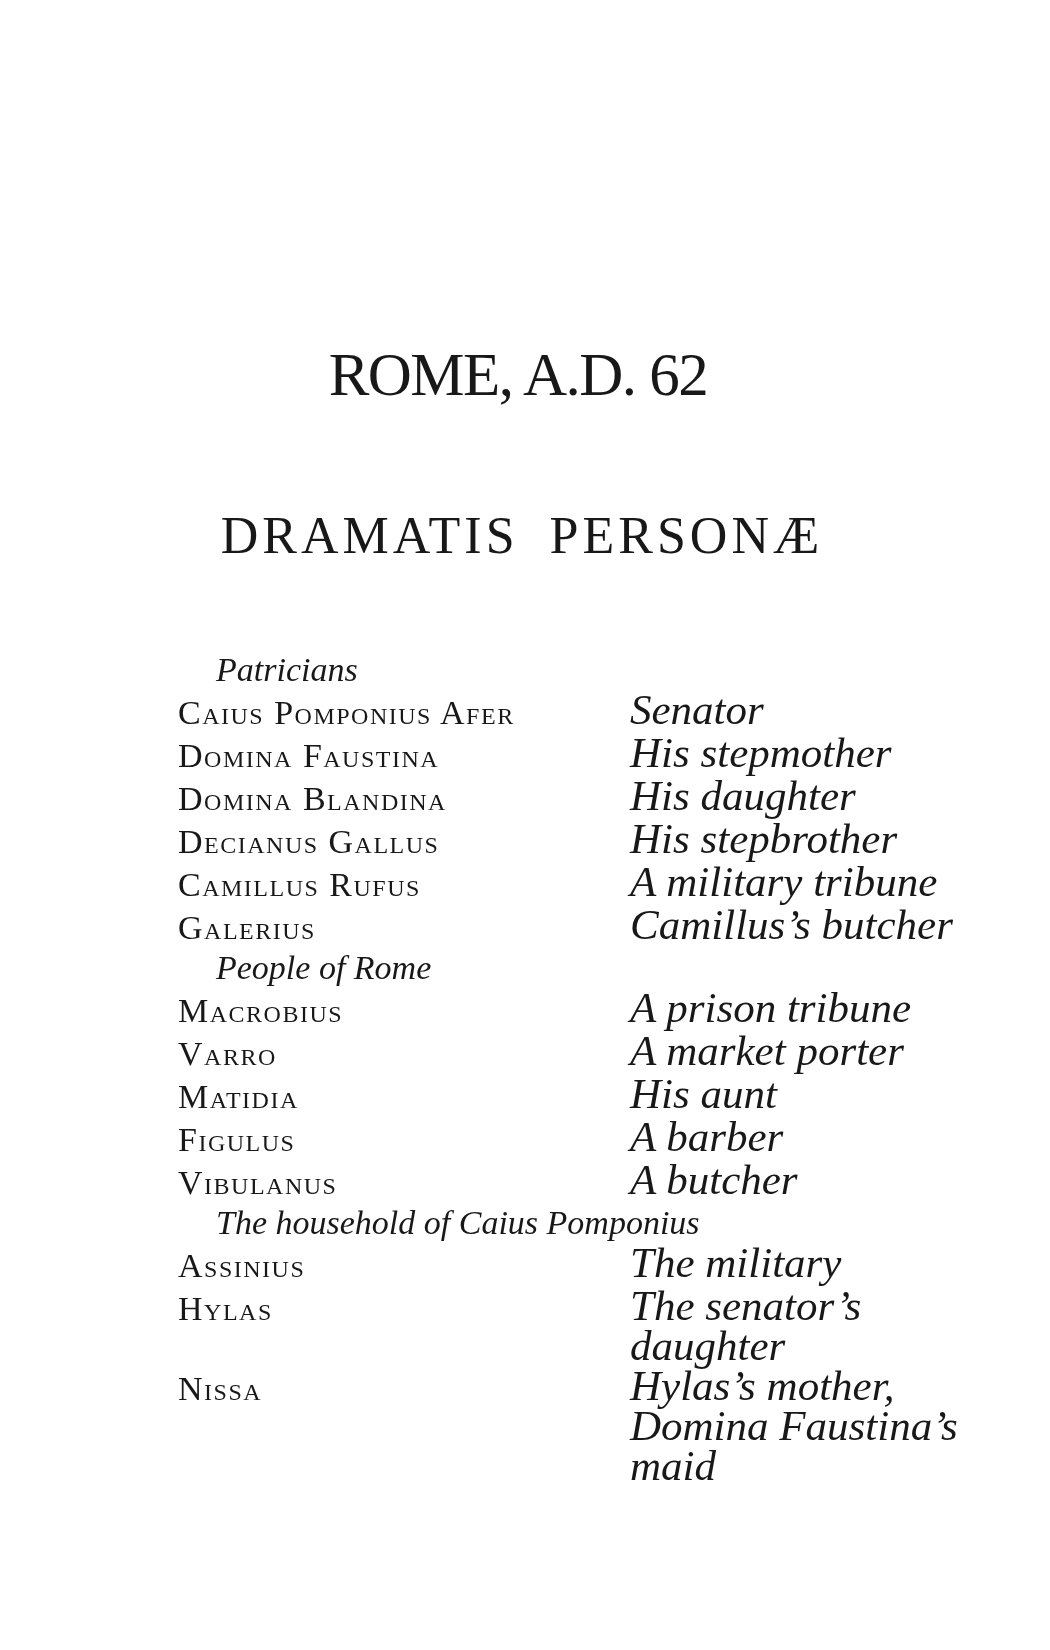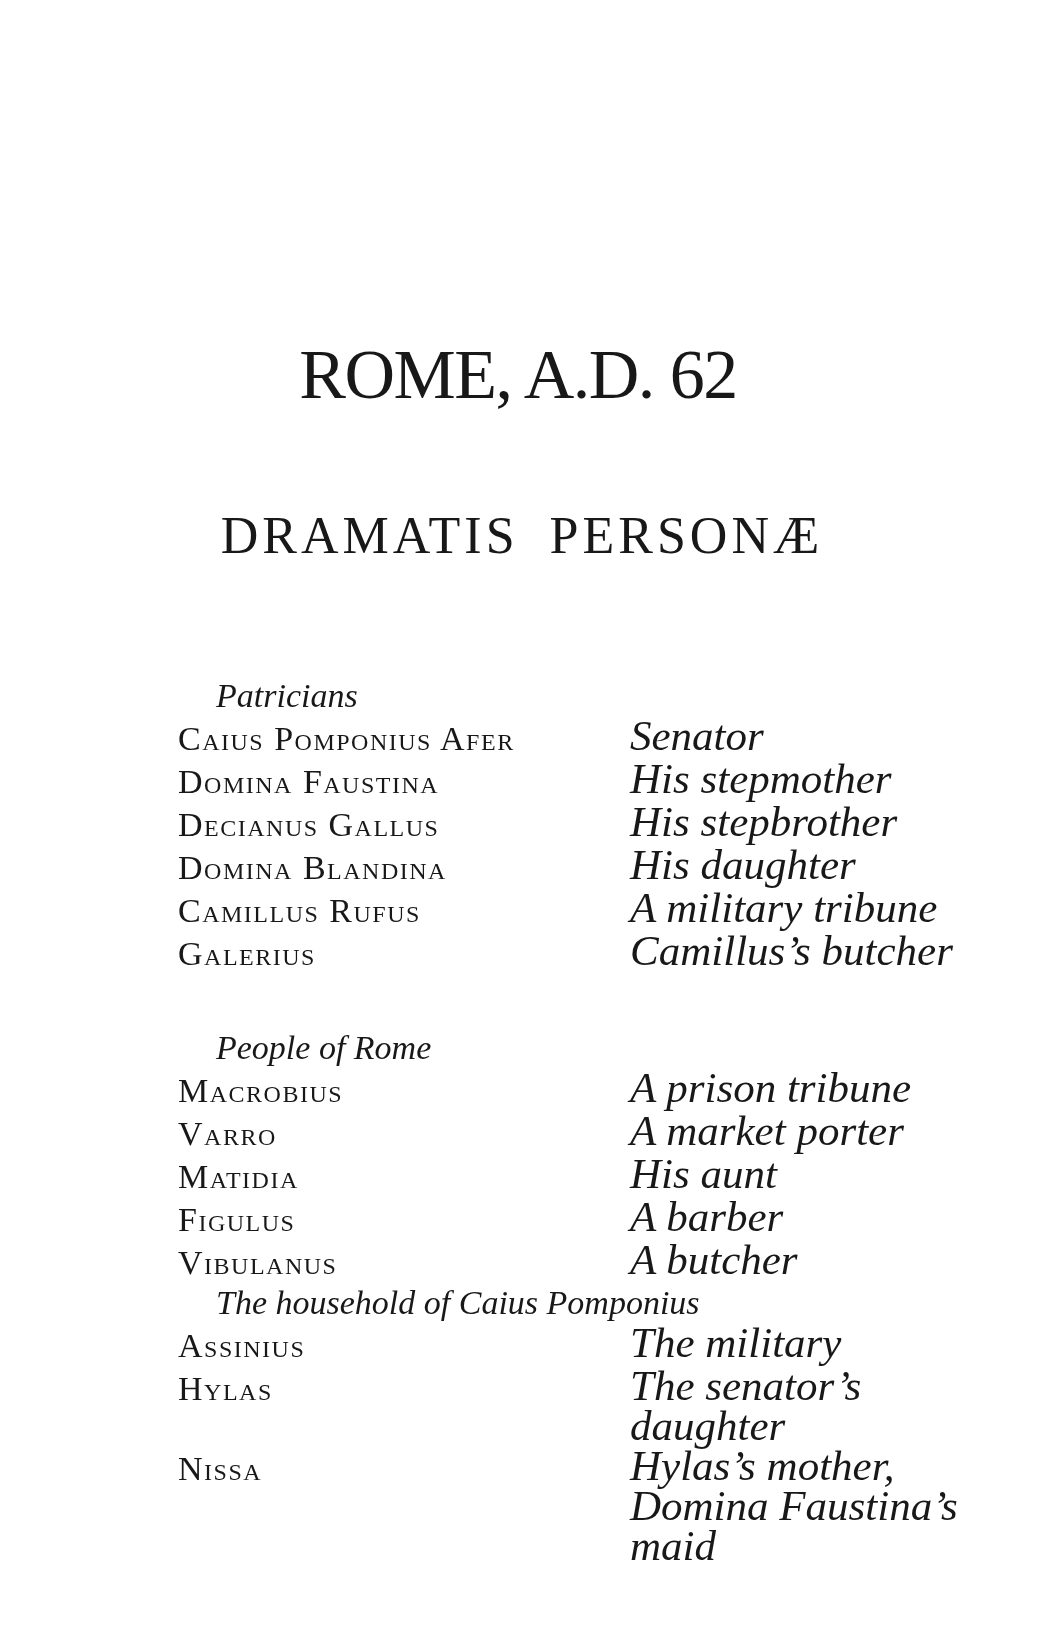--- a/index.html
+++ b/index.html
@@ -14,21 +14,21 @@
     font-family: "Liberation Serif", "DejaVu Serif", serif;
     overflow: hidden;
   }
 
   .title {
     position: absolute;
     top: 336px;
     left: 0;
     width: 1036px;
     margin: 0;
-    font-size: 70px;
+    font-size: 61px;
     font-weight: normal;
     line-height: 78px;
     letter-spacing: -1.5px;
     text-align: center;
     white-space: nowrap;
   }
 
   .subtitle {
     position: absolute;
     top: 510px;
@@ -39,34 +39,34 @@
     font-weight: normal;
     line-height: 43px;
     letter-spacing: 4px;
     word-spacing: 14px;
     text-align: center;
     white-space: nowrap;
   }
 
   .cast {
     position: absolute;
-    top: 676px;
+    top: 650px;
     left: 178px;
     width: 782px;
   }
 
   .cast-header {
     margin: 0 0 0 38px;
     font-size: 34px;
     font-weight: normal;
     font-style: italic;
     line-height: 40px;
   }
 
-  .cast-section--people   { margin-top: 54px; }
+  .cast-section--people   { }
   .cast-section--household{ }
 
   .cast-row { display: flex; align-items: baseline; }
 
   .cast-name {
     flex: 0 0 452px;
     font-size: 34px;
     line-height: 40px;
     font-variant: small-caps;
     letter-spacing: 1.5px;
@@ -95,26 +95,26 @@
       <h3 class="cast-header">Patricians</h3>
       <div class="cast-row">
         <span class="cast-name">Caius Pomponius Afer</span>
         <span class="cast-desc">Senator</span>
       </div>
       <div class="cast-row">
         <span class="cast-name">Domina Faustina</span>
         <span class="cast-desc">His stepmother</span>
       </div>
       <div class="cast-row">
+        <span class="cast-name">Domina Blandina</span>
+        <span class="cast-desc">His daughter</span>
+      </div>
+      <div class="cast-row">
         <span class="cast-name">Decianus Gallus</span>
         <span class="cast-desc">His stepbrother</span>
-      </div>
-      <div class="cast-row">
-        <span class="cast-name">Domina Blandina</span>
-        <span class="cast-desc">His daughter</span>
       </div>
       <div class="cast-row">
         <span class="cast-name">Camillus Rufus</span>
         <span class="cast-desc">A military tribune</span>
       </div>
       <div class="cast-row">
         <span class="cast-name">Galerius</span>
         <span class="cast-desc">Camillus’s butcher</span>
       </div>
     </section>

